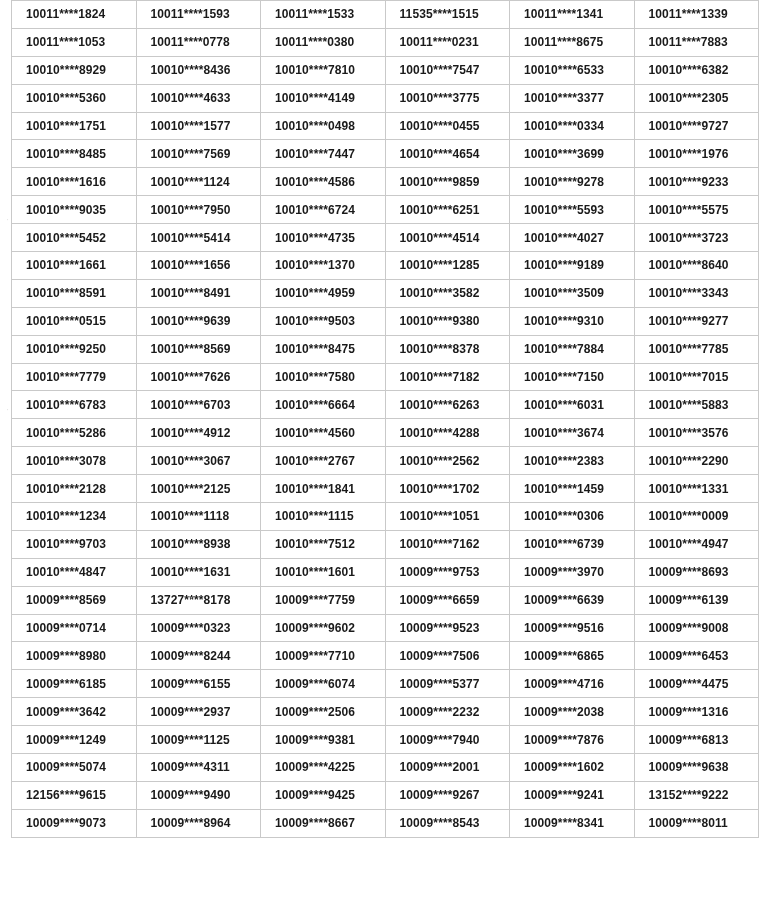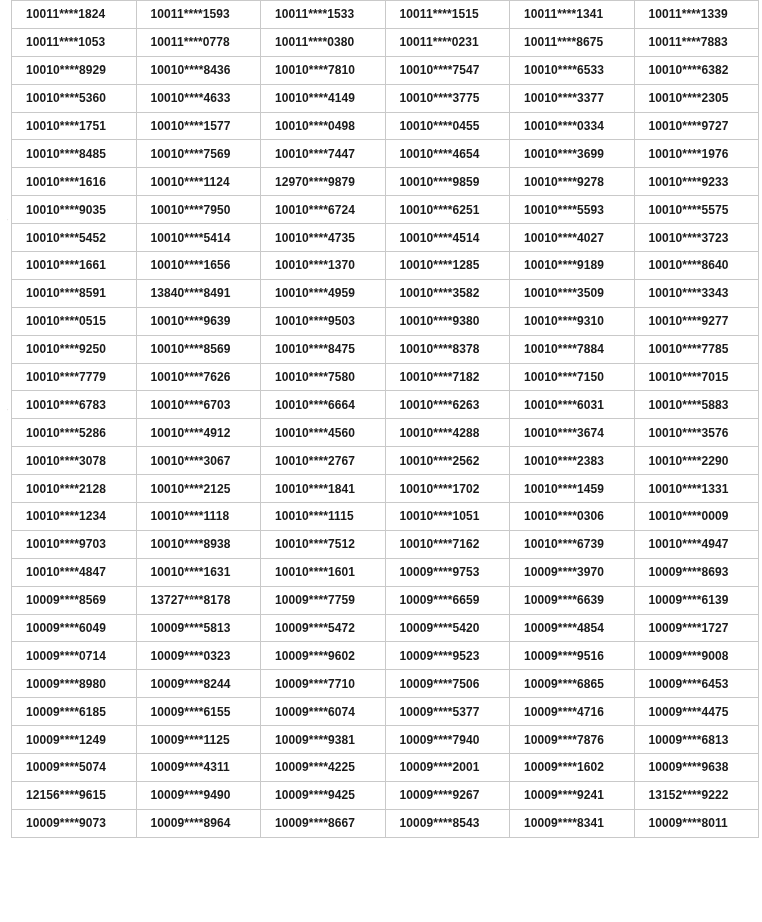--- a/index.html
+++ b/index.html
@@ -53,21 +53,21 @@
 <div class="sheet">
   <div class="watermark" style="left:6px; top:214px;">·</div>
   <div class="watermark" style="left:6px; top:404px;">·</div>
   <div class="watermark" style="left:190px; top:592px;">·</div>
   <table class="number-grid">
     <tbody>
         <tr>
           <td>10011****1824</td>
           <td>10011****1593</td>
           <td>10011****1533</td>
-          <td>10011****1515</td>
+          <td>11535****1515</td>
           <td>10011****1341</td>
           <td>10011****1339</td>
         </tr>
         <tr>
           <td>10011****1053</td>
           <td>10011****0778</td>
           <td>10011****0380</td>
           <td>10011****0231</td>
           <td>10011****8675</td>
           <td>10011****7883</td>
@@ -100,21 +100,21 @@
           <td>10010****8485</td>
           <td>10010****7569</td>
           <td>10010****7447</td>
           <td>10010****4654</td>
           <td>10010****3699</td>
           <td>10010****1976</td>
         </tr>
         <tr>
           <td>10010****1616</td>
           <td>10010****1124</td>
-          <td>12970****9879</td>
+          <td>10010****4586</td>
           <td>10010****9859</td>
           <td>10010****9278</td>
           <td>10010****9233</td>
         </tr>
         <tr>
           <td>10010****9035</td>
           <td>10010****7950</td>
           <td>10010****6724</td>
           <td>10010****6251</td>
           <td>10010****5593</td>
@@ -131,21 +131,21 @@
         <tr>
           <td>10010****1661</td>
           <td>10010****1656</td>
           <td>10010****1370</td>
           <td>10010****1285</td>
           <td>10010****9189</td>
           <td>10010****8640</td>
         </tr>
         <tr>
           <td>10010****8591</td>
-          <td>13840****8491</td>
+          <td>10010****8491</td>
           <td>10010****4959</td>
           <td>10010****3582</td>
           <td>10010****3509</td>
           <td>10010****3343</td>
         </tr>
         <tr>
           <td>10010****0515</td>
           <td>10010****9639</td>
           <td>10010****9503</td>
           <td>10010****9380</td>
@@ -226,28 +226,20 @@
         </tr>
         <tr>
           <td>10009****8569</td>
           <td>13727****8178</td>
           <td>10009****7759</td>
           <td>10009****6659</td>
           <td>10009****6639</td>
           <td>10009****6139</td>
         </tr>
         <tr>
-          <td>10009****6049</td>
-          <td>10009****5813</td>
-          <td>10009****5472</td>
-          <td>10009****5420</td>
-          <td>10009****4854</td>
-          <td>10009****1727</td>
-        </tr>
-        <tr>
           <td>10009****0714</td>
           <td>10009****0323</td>
           <td>10009****9602</td>
           <td>10009****9523</td>
           <td>10009****9516</td>
           <td>10009****9008</td>
         </tr>
         <tr>
           <td>10009****8980</td>
           <td>10009****8244</td>
@@ -258,20 +250,28 @@
         </tr>
         <tr>
           <td>10009****6185</td>
           <td>10009****6155</td>
           <td>10009****6074</td>
           <td>10009****5377</td>
           <td>10009****4716</td>
           <td>10009****4475</td>
         </tr>
         <tr>
+          <td>10009****3642</td>
+          <td>10009****2937</td>
+          <td>10009****2506</td>
+          <td>10009****2232</td>
+          <td>10009****2038</td>
+          <td>10009****1316</td>
+        </tr>
+        <tr>
           <td>10009****1249</td>
           <td>10009****1125</td>
           <td>10009****9381</td>
           <td>10009****7940</td>
           <td>10009****7876</td>
           <td>10009****6813</td>
         </tr>
         <tr>
           <td>10009****5074</td>
           <td>10009****4311</td>

